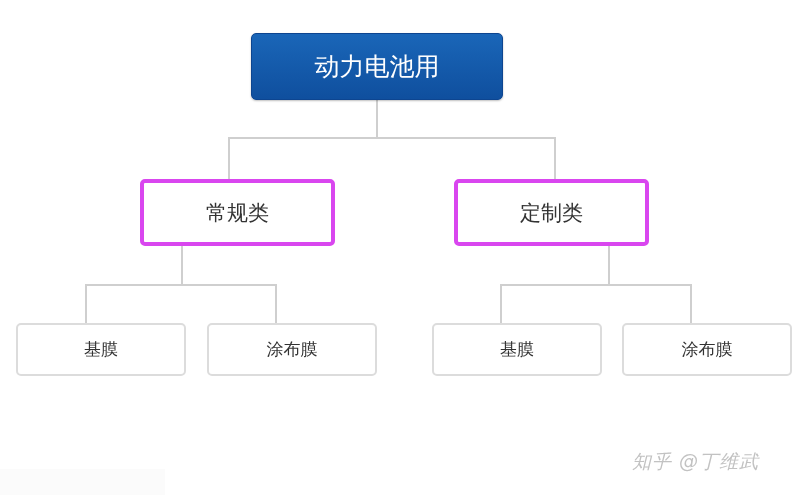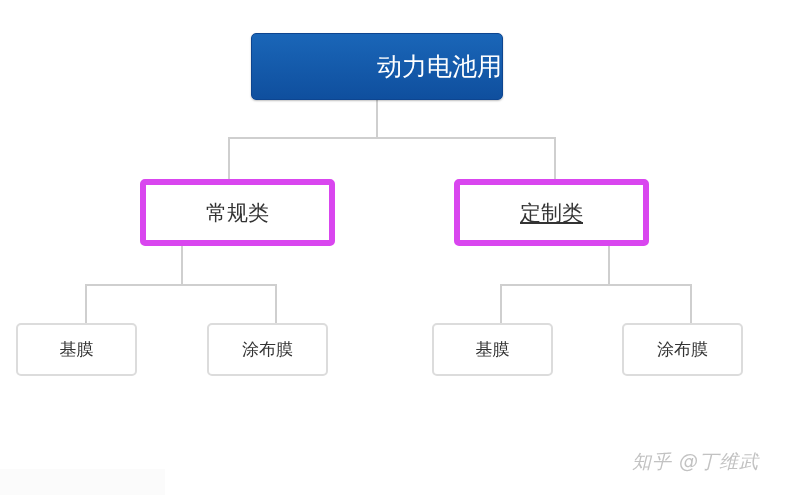--- a/index.html
+++ b/index.html
@@ -12,29 +12,28 @@
     position: absolute; box-sizing: border-box;
     display: flex; align-items: center; justify-content: center;
     border-radius: 5px;
   }
   .root {
     left: 251px; top: 33px; width: 252px; height: 67px;
     background: linear-gradient(#1a66b8, #0f4f9e);
     border: 1px solid #0d4590;
     color: #ffffff; font-size: 25px;
     box-shadow: 0 1px 2px rgba(0,0,0,0.25);
-    justify-content: flex-end;
   }
   .mid {
     top: 179px; width: 195px; height: 67px;
-    background: #fff; border: 6px solid #d946ef;
+    background: #fff; border: 4px solid #d946ef;
     color: #333; font-size: 21px;
   }
   .leaf {
-    top: 323px; width: 121px; height: 53px;
+    top: 323px; width: 170px; height: 53px;
     background: #fff; border: 2px solid #dcdcdc;
     color: #333; font-size: 17px;
   }
   .line { position: absolute; background: #cfcfcf; }
   .watermark {
     position: absolute; left: 632px; top: 449px;
     color: #c2c2c2; font-size: 19px; letter-spacing: 1px; font-style: italic;
   }
   .shade {
     position: absolute; left: 0; top: 469px; width: 165px; height: 26px;
@@ -59,21 +58,21 @@
 <div class="line" style="left:500px;top:284px;width:2px;height:39px;"></div>
 <div class="line" style="left:690px;top:284px;width:2px;height:39px;"></div>
 
 <div class="node root">
   <span>动力电池用</span>
 </div>
 
 <div class="node mid" style="left:140px;">
   <span>常规类</span>
 </div>
-<div class="node mid" style="left:454px;text-decoration:underline;">
+<div class="node mid" style="left:454px;">
   <span>定制类</span>
 </div>
 
 <div class="node leaf" style="left:16px;">
   <span>基膜</span>
 </div>
 <div class="node leaf" style="left:207px;">
   <span>涂布膜</span>
 </div>
 <div class="node leaf" style="left:432px;">

